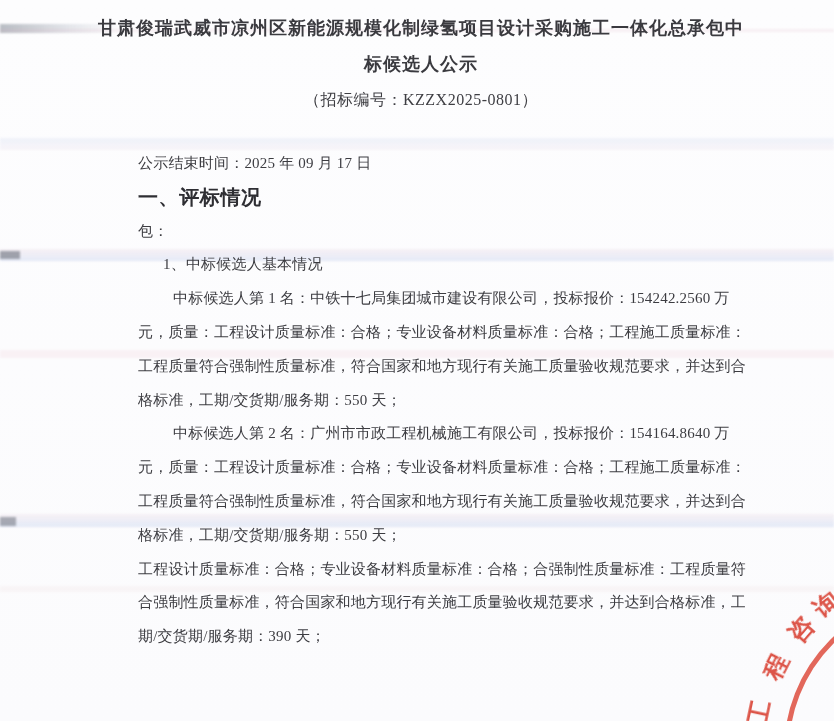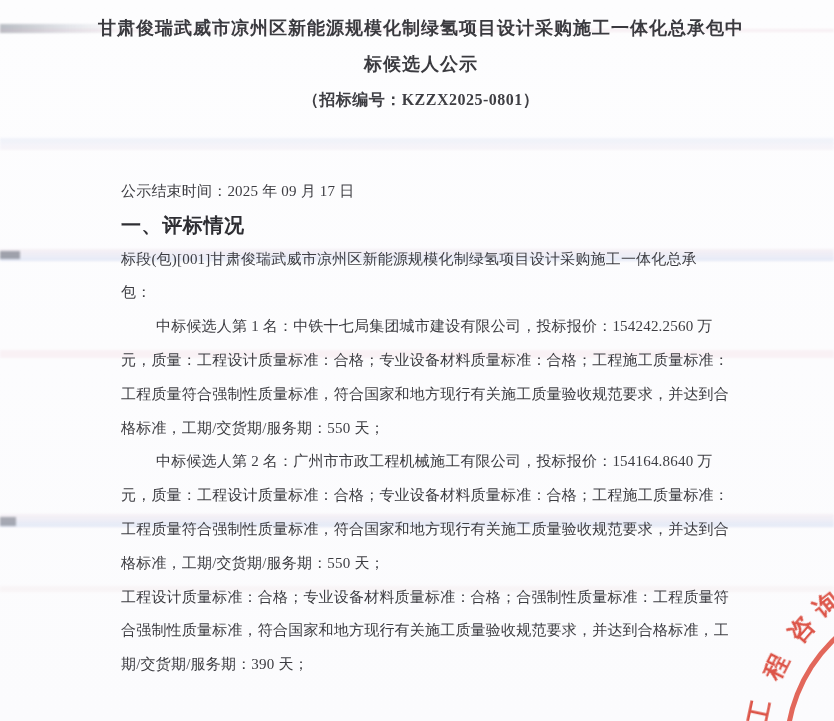--- a/index.html
+++ b/index.html
@@ -28,28 +28,27 @@
     background: linear-gradient(180deg, rgba(230,200,212,.18), rgba(176,196,236,.32)); filter: blur(1px); }
   .smudge-4 { left: 0; top: 517px; width: 16px; height: 9px; background: rgba(95,100,112,.5); filter: blur(1.2px); }
   .band-5 { left: 0; top: 586px; width: 100%; height: 6px; background: rgba(232,202,208,.14); filter: blur(1px); }
 
   
   .title-block {
     position: absolute; top: 10px; left: 8px; right: 0;
     text-align: center; line-height: 36px;
     font-size: 18px; letter-spacing: 1px; font-weight: 600; color: #3a3a3f;
   }
-  .tender-no { font-size: 16px; letter-spacing: .5px; font-weight: 700; color: #3e3e43; }
+  .tender-no { font-size: 16px; letter-spacing: .5px; font-weight: 400; color: #3e3e43; }
 
   
   .body-block {
-    position: absolute; left: 121px; top: 147px; width: 580px;
+    position: absolute; left: 138px; top: 147px; width: 580px;
     font-size: 15px; line-height: 33.8px; color: #3c3c41;
     letter-spacing: .2px;
-    margin-top: 28px;
   }
   .line { white-space: nowrap; height: 33.8px; }
   .heading { font-weight: 700; font-size: 20px; color: #2e2e33; letter-spacing: .6px; }
   .ind-1 { padding-left: 25px; }
   .ind-2 { padding-left: 35px; }
 
   
   .stamp { position: absolute; left: 784px; top: 594px; width: 314px; height: 314px; }
   .stamp-ring {
     position: absolute; inset: 0; border-radius: 50%;
@@ -87,22 +86,22 @@
 
   <div class="title-block">
     <div>甘肃俊瑞武威市凉州区新能源规模化制绿氢项目设计采购施工一体化总承包中</div>
     <div>标候选人公示</div>
     <div class="tender-no">（招标编号：KZZX2025-0801）</div>
   </div>
 
   <div class="body-block">
     <div class="line">公示结束时间：2025 年 09 月 17 日</div>
     <div class="line heading">一、评标情况</div>
-    <div class="line">标段(包)[001]甘肃俊瑞武威市凉州区新能源规模化制绿氢项目设计采购施工一体化总承</div>
     <div class="line">包：</div>
+    <div class="line ind-1">1、中标候选人基本情况</div>
     <div class="line ind-2">中标候选人第 1 名：中铁十七局集团城市建设有限公司，投标报价：154242.2560 万</div>
     <div class="line">元，质量：工程设计质量标准：合格；专业设备材料质量标准：合格；工程施工质量标准：</div>
     <div class="line">工程质量符合强制性质量标准，符合国家和地方现行有关施工质量验收规范要求，并达到合</div>
     <div class="line">格标准，工期/交货期/服务期：550 天；</div>
     <div class="line ind-2">中标候选人第 2 名：广州市市政工程机械施工有限公司，投标报价：154164.8640 万</div>
     <div class="line">元，质量：工程设计质量标准：合格；专业设备材料质量标准：合格；工程施工质量标准：</div>
     <div class="line">工程质量符合强制性质量标准，符合国家和地方现行有关施工质量验收规范要求，并达到合</div>
     <div class="line">格标准，工期/交货期/服务期：550 天；</div>
     <div class="line">工程设计质量标准：合格；专业设备材料质量标准：合格；合强制性质量标准：工程质量符</div>
     <div class="line">合强制性质量标准，符合国家和地方现行有关施工质量验收规范要求，并达到合格标准，工</div>

